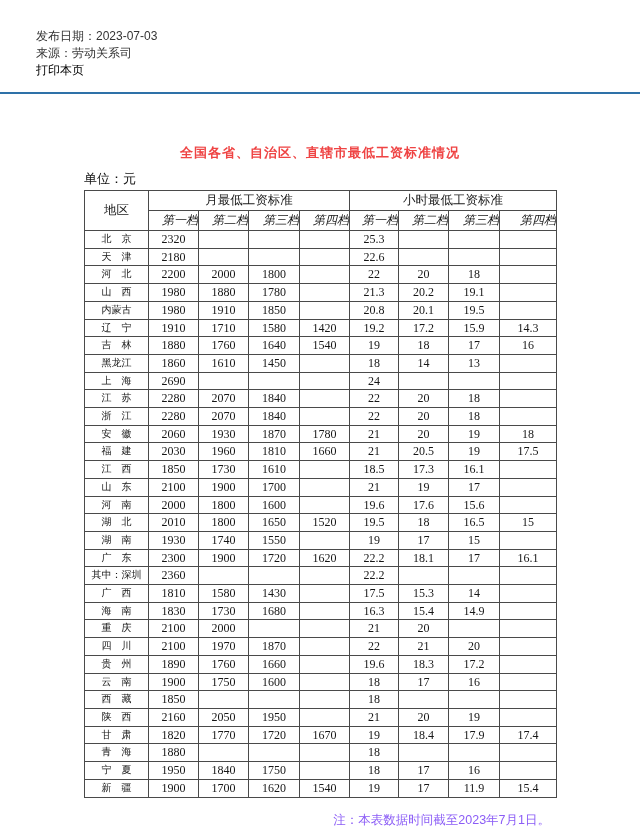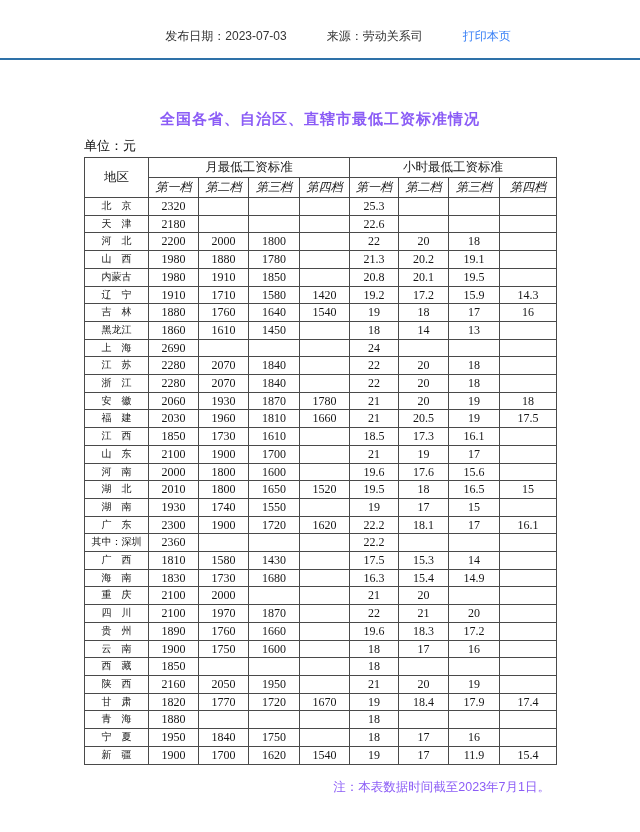--- a/index.html
+++ b/index.html
@@ -1,37 +1,37 @@
 <!DOCTYPE html>
 <html><head>
 <meta charset="utf-8">
 <style>
   * { margin:0; padding:0; box-sizing:border-box; }
   html,body { width:640px; height:832px; background:#ffffff; overflow:hidden;
               font-family:"Liberation Sans","DejaVu Sans",sans-serif; }
   .header { padding-top:13px; }
   .page-title { text-align:center; font-size:19px; font-weight:bold;
                 color:#2e3a50; letter-spacing:0.5px; line-height:25px; }
-  .meta { margin-top:15px; display:flex; justify-content:center; gap:40px;
-          font-size:12px; color:#333; padding-left:36px; }
+  .meta { margin-top:15px; display:flex; justify-content:center; 
+          font-size:12px; color:#333; padding-left:36px;flex-direction:column; }
   .meta .item { white-space:nowrap; }
-  .print-link { cursor:pointer; color:#3b82f6; text-decoration:none; }
+  .print-link { cursor:pointer; color:#000000; text-decoration:none; }
   .divider { margin-top:13px; border-bottom:2px solid #2e71a8; }
   .content { width:472px; margin:0 auto; padding-top:50px; }
-  .table-title { text-align:center; font-size:15px; font-weight:bold;
-                 color:#8b5cf6; letter-spacing:1px; }
+  .table-title { text-align:center; font-size:13px; font-weight:bold;
+                 color:#ef4444; letter-spacing:1px; }
   .unit-label { margin-top:8px; font-size:13px; color:#111;
                 font-family:"Liberation Serif","DejaVu Serif",serif; }
   table { border-collapse:collapse; table-layout:fixed; width:472px;
           margin-top:2px; font-family:"Liberation Serif","DejaVu Serif",serif;
           color:#161616; }
   th, td { border:1px solid #4a4a4a; text-align:center; padding:0;
            font-size:12px; overflow:hidden; white-space:nowrap; }
   thead th { font-weight:normal; height:20px; font-size:12.5px; }
-  thead tr.sub th { font-style:italic; font-size:12px; }
+  thead tr.sub th { font-style:italic; font-size:12px;text-align:right; }
   tbody td { height:16.7px; line-height:16.7px; }
   td.region { font-size:10px; }
   .note { margin-top:14px; text-align:right; padding-right:6px;
           font-size:12.5px; color:#8b5cf6; }
 </style>
 </head>
 <body>
 
 <div class="header">
   <div class="meta">

